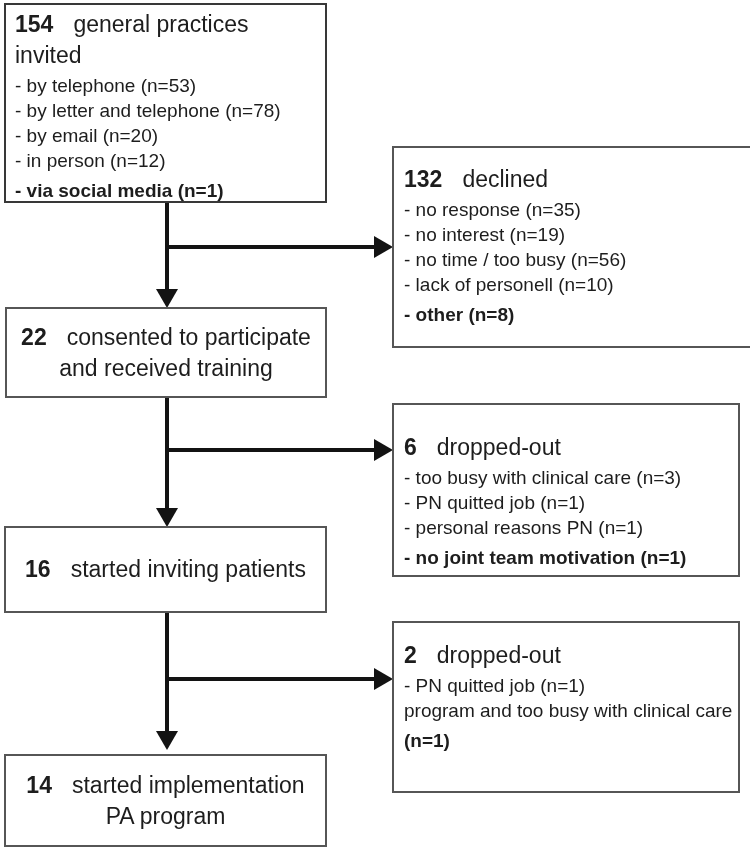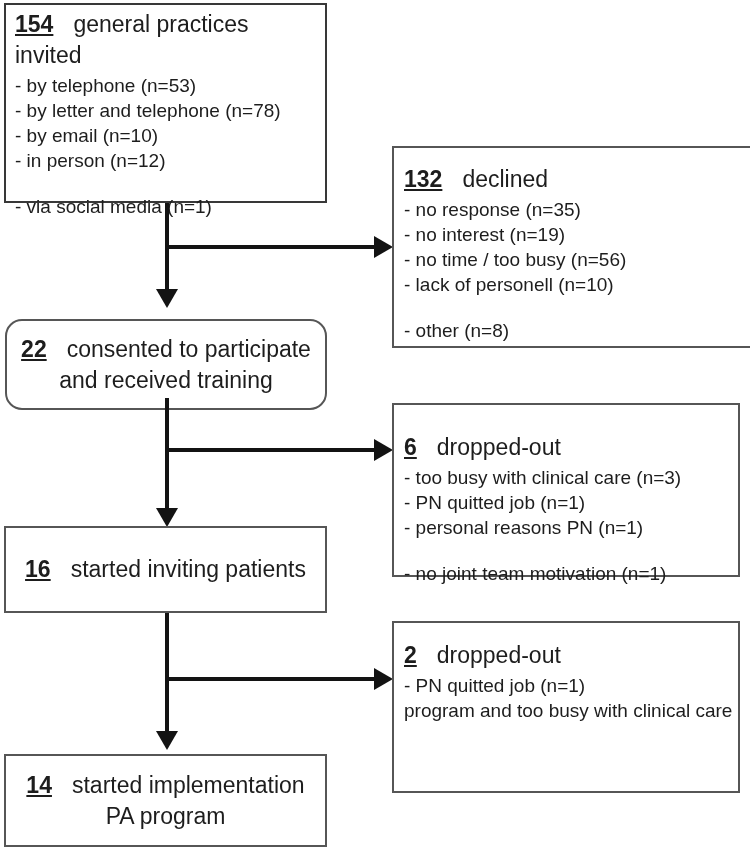--- a/index.html
+++ b/index.html
@@ -20,29 +20,29 @@
     position: absolute;
     background: #ffffff;
     border: 2px solid #565656;
     box-sizing: border-box;
   }
   .box.dark-border { border-color: #383838; }
   .box-heading {
     font-size: 23px;
     line-height: 31px;
   }
-  .num { font-weight: bold; text-decoration: underline; }
+  .num { font-weight: bold; }
   .ht { margin-left: 20px; }
   .items {
     font-size: 19px;
     line-height: 25px;
     margin-top: 2px;
     white-space: nowrap;
   }
-  .item.gap { margin-top: 21px; }
+  .item.gap { margin-top: 5px; font-weight: bold; }
   .centered {
     display: flex;
     flex-direction: column;
     justify-content: center;
     text-align: center;
     padding: 0 10px;
   }
   
   .vline, .hline { position: absolute; background: #131313; }
   .vline { width: 4px; }
@@ -58,21 +58,21 @@
     position: absolute;
     width: 0; height: 0;
     border-top: 11px solid transparent;
     border-bottom: 11px solid transparent;
     border-left: 19px solid #131313;
   }
 
   
   #box-invited        { left: 4px;   top: 3px;   width: 323px; height: 200px; padding: 4px 9px; }
   #box-declined       { left: 392px; top: 146px; width: 416px; height: 202px; padding: 16px 10px 0; }
-  #box-consented      { left: 5px;   top: 319px; width: 322px; height: 91px; border-radius: 17px; }
+  #box-consented      { left: 5px;   top: 307px; width: 322px; height: 91px; }
   #box-dropped6       { left: 392px; top: 403px; width: 348px; height: 174px; padding: 27px 10px 0; }
   #box-started16      { left: 4px;   top: 526px; width: 323px; height: 87px; }
   #box-dropped2       { left: 392px; top: 621px; width: 348px; height: 172px; padding: 17px 10px 0; }
   #box-implementation { left: 4px;   top: 754px; width: 323px; height: 93px; }
 
   
   #stem-1   { left: 165px; top: 203px; height: 90px; }
   #ahd-1    { left: 156px; top: 289px; }
   #branch-1 { left: 167px; top: 245px; width: 207px; }
   #ahr-1    { left: 374px; top: 236px; }
@@ -92,21 +92,21 @@
 
 <div class="canvas">
 
   <div class="box dark-border" id="box-invited">
     <div class="box-heading">
       <span class="num">154</span><span class="ht">general practices invited</span>
     </div>
     <div class="items">
       <div class="item">- by telephone (n=53)</div>
       <div class="item">- by letter and telephone (n=78)</div>
-      <div class="item">- by email (n=10)</div>
+      <div class="item">- by email (n=20)</div>
       <div class="item">- in person (n=12)</div>
       <div class="item gap">- via social media (n=1)</div>
     </div>
   </div>
 
   <div class="vline" id="stem-1"></div>
   <div class="hline" id="branch-1"></div>
   <div class="arrow-right" id="ahr-1"></div>
   <div class="arrow-down" id="ahd-1"></div>
 
@@ -157,20 +157,21 @@
   <div class="arrow-right" id="ahr-3"></div>
   <div class="arrow-down" id="ahd-3"></div>
 
   <div class="box" id="box-dropped2">
     <div class="box-heading">
       <span class="num">2</span><span class="ht">dropped-out</span>
     </div>
     <div class="items">
       <div class="item">- PN quitted job (n=1)</div>
       <div class="item">program and too busy with clinical care</div>
+      <div class="item gap">(n=1)</div>
     </div>
   </div>
 
   <div class="box centered" id="box-implementation">
     <div class="box-heading">
       <span class="num">14</span><span class="ht">started implementation PA program</span>
     </div>
   </div>
 
 </div>

